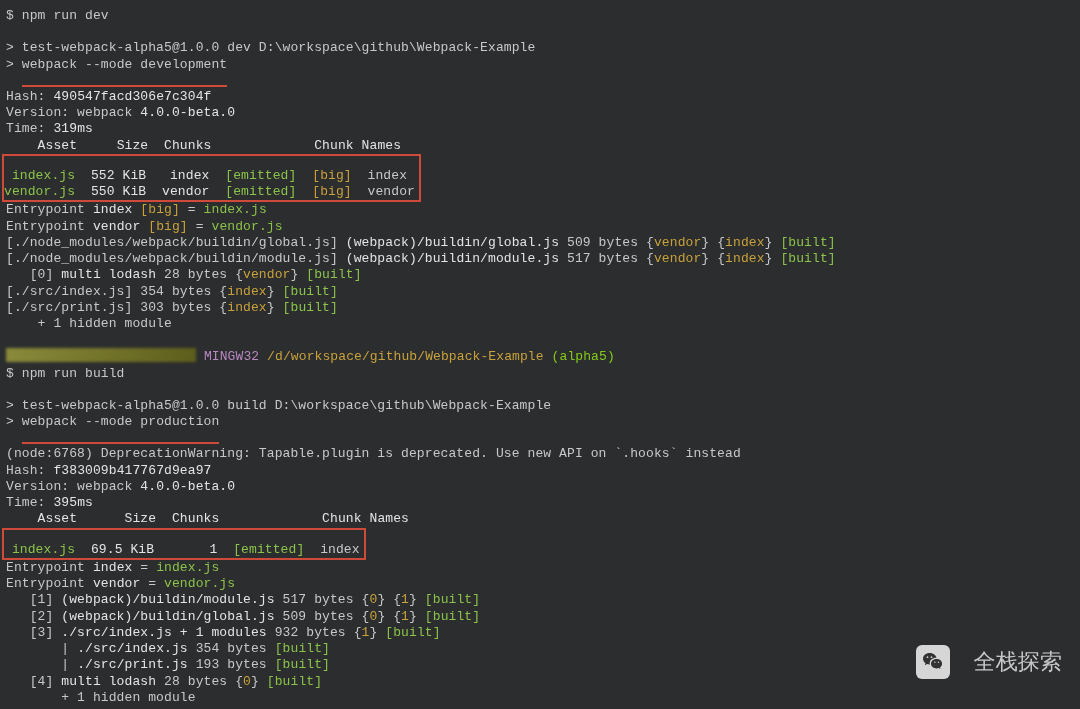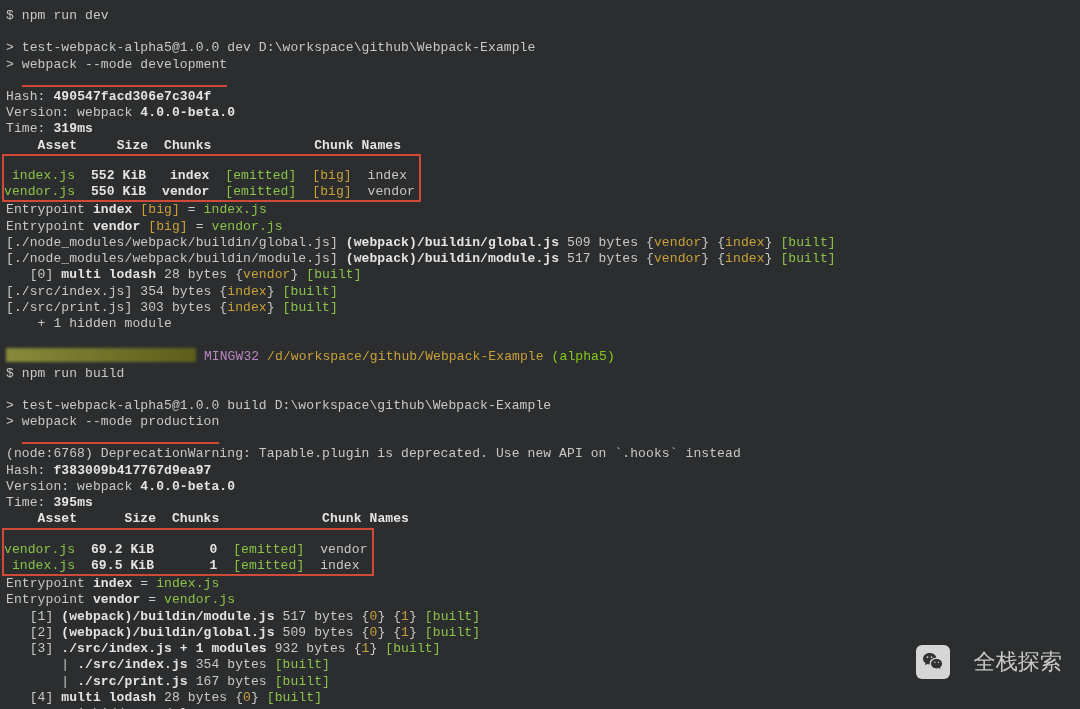--- a/index.html
+++ b/index.html
@@ -10,21 +10,21 @@
     line-height: 1.25;
     color: #c8c8c8;
     padding: 8px 6px;
     width: 1080px;
     height: 709px;
     overflow: hidden;
     position: relative;
     letter-spacing: 0.1px;
   }
   .line { white-space: pre; }
-  .white { color: #e4e4e4; font-weight: 700; }
+  .white { color: #e4e4e4; font-weight: 400; }
   .green { color: #8bc34a; }
   .yellow { color: #c9a13b; }
   .underline-red { border-bottom: 2px solid #d04a3a; padding-bottom: 13px; }
   .cyan { color: #84cc16; }
   .purple { color: #b988c1; }
   .redacted {
     display: inline-block;
     width: 190px;
     height: 14px;
     background: linear-gradient(90deg,#a2a23e,#6b6b18);
@@ -97,32 +97,31 @@
 <div class="line"><span>&gt; </span><span class="underline-red">webpack --mode production</span></div>
 <div class="sp"></div>
 <div class="line"><span>(node:6768) DeprecationWarning: Tapable.plugin is deprecated. Use new API on `.hooks` instead</span></div>
 <div class="line"><span>Hash: </span><span class="white">f383009b417767d9ea97</span></div>
 <div class="line"><span>Version: webpack </span><span class="white">4.0.0-beta.0</span></div>
 <div class="line"><span>Time: </span><span class="white">395ms</span></div>
 
 <div class="line white">    <span>Asset</span>      <span>Size</span>  <span>Chunks</span>             <span>Chunk Names</span></div>
 
 <div class="box-red">
-<div class="line"><span class="green">vendor.js</span>  <span class="white">69.2 KiB</span>       <span class="white">0</span>  <span class="green">[emitted]</span>  <span>vendor</span></div>
 <div class="line"><span class="green"> index.js</span>  <span class="white">69.5 KiB</span>       <span class="white">1</span>  <span class="green">[emitted]</span>  <span>index</span></div>
 </div>
 
 <div class="line"><span>Entrypoint </span><span class="white">index</span><span> = </span><span class="green">index.js</span></div>
 <div class="line"><span>Entrypoint </span><span class="white">vendor</span><span> = </span><span class="green">vendor.js</span></div>
 
 <div class="line"><span>   [1] </span><span class="white">(webpack)/buildin/module.js</span><span> 517 bytes {</span><span class="yellow">0</span><span>} {</span><span class="yellow">1</span><span>} </span><span class="green">[built]</span></div>
 <div class="line"><span>   [2] </span><span class="white">(webpack)/buildin/global.js</span><span> 509 bytes {</span><span class="yellow">0</span><span>} {</span><span class="yellow">1</span><span>} </span><span class="green">[built]</span></div>
 <div class="line"><span>   [3] </span><span class="white">./src/index.js + 1 modules</span><span> 932 bytes {</span><span class="yellow">1</span><span>} </span><span class="green">[built]</span></div>
 <div class="line"><span>       | </span><span class="white">./src/index.js</span><span> 354 bytes </span><span class="green">[built]</span></div>
-<div class="line"><span>       | </span><span class="white">./src/print.js</span><span> 167 bytes </span><span class="green">[built]</span></div>
+<div class="line"><span>       | </span><span class="white">./src/print.js</span><span> 193 bytes </span><span class="green">[built]</span></div>
 <div class="line"><span>   [4] </span><span class="white">multi lodash</span><span> 28 bytes {</span><span class="yellow">0</span><span>} </span><span class="green">[built]</span></div>
 <div class="line"><span>       + 1 hidden module</span></div>
 
 <div class="watermark">
   <span class="wm-icon">
     <svg viewBox="0 0 24 24">
         <path d="M8.5 3C4.9 3 2 5.6 2 8.8c0 1.8 1 3.4 2.5 4.5l-.6 2 2.3-1.2c.7.2 1.5.3 2.3.3h.4c-.1-.4-.2-.9-.2-1.3 0-3 2.9-5.4 6.5-5.4h.3C14.8 4.9 11.9 3 8.5 3zm-2 3.3c.5 0 .9.4.9.9s-.4.9-.9.9-.9-.4-.9-.9.4-.9.9-.9zm4 0c.5 0 .9.4.9.9s-.4.9-.9.9-.9-.4-.9-.9.4-.9.9-.9zM15.7 9C12.6 9 10 11.1 10 13.7s2.6 4.7 5.7 4.7c.6 0 1.3-.1 1.9-.3l1.9 1-.5-1.7c1.3-.9 2.1-2.2 2.1-3.7C21 11.1 18.8 9 15.7 9zm-1.8 2.6c.4 0 .7.3.7.7s-.3.7-.7.7-.7-.3-.7-.7.3-.7.7-.7zm3.6 0c.4 0 .7.3.7.7s-.3.7-.7.7-.7-.3-.7-.7.3-.7.7-.7z"></path>
       </svg>
   </span>
   <span>全栈探索</span>

